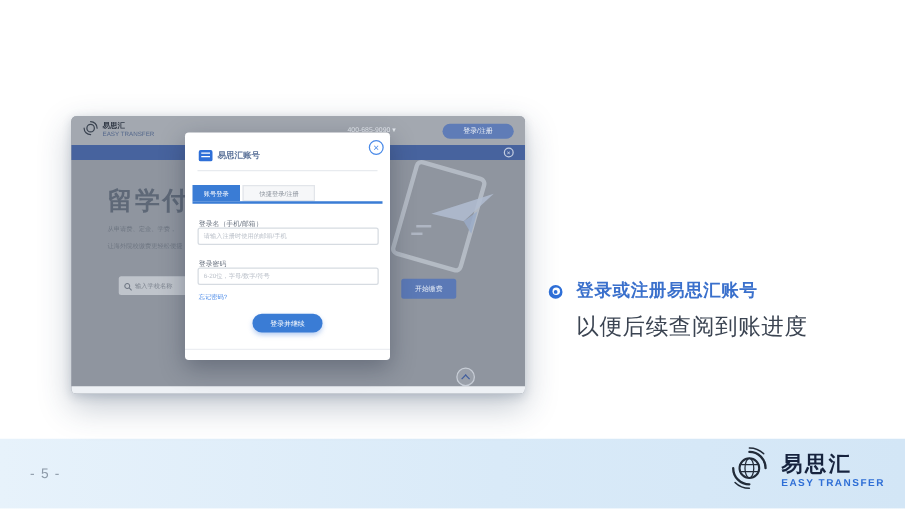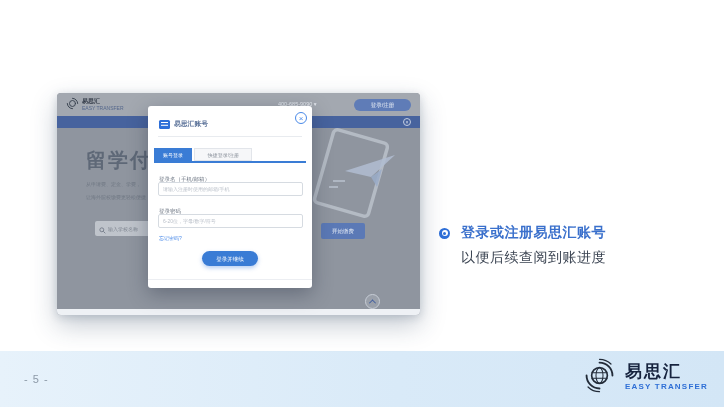--- a/index.html
+++ b/index.html
@@ -16,21 +16,21 @@
   .brand-cn { font-size:17px; font-weight:bold; color:#16233e; letter-spacing:2px; }
   .brand-en { font-size:8px; font-weight:bold; color:#2f6fd6; letter-spacing:1.2px; margin-top:2px; }
 
   
   .annotation { position:absolute; left:439px; top:185px;margin-top:39px; }
   .ann-row { display:flex; align-items:center; gap:11px; }
   .bullet { width:11px; height:11px; border-radius:50%; background:#2e6fd8; display:flex; align-items:center; justify-content:center; flex:none; }
   .bullet-ring { width:6px; height:6px; border-radius:50%; background:#fff; display:flex; align-items:center; justify-content:center; }
   .bullet-dot { width:3px; height:3px; border-radius:50%; background:#2e6fd8; }
   .ann-title { font-size:14px; font-weight:bold; color:#3a70cc; letter-spacing:.5px; }
-  .ann-subtitle { margin-left:22px; margin-top:7px; font-size:14px; color:#3b4452; letter-spacing:.5px; }
+  .ann-subtitle { margin-left:22px; margin-top:7px; font-size:18px; color:#3b4452; letter-spacing:.5px; }
 
   
   .shot { position:absolute; left:57px; top:93px; width:363px; height:222px; background:#8f959f;
     border-radius:4px; overflow:hidden;
     box-shadow:0 10px 26px rgba(40,60,90,.28), 0 2px 8px rgba(40,60,90,.18); }
   .shot-header { position:absolute; top:0; left:0; right:0; height:23px; background:#a3a8b0;
     display:flex; align-items:center; padding:0 9px; }
   .shot-logo { display:flex; align-items:center; gap:3px; }
   .shot-logo-text { display:flex; flex-direction:column; line-height:1; }
   .shot-header-right { margin-left:auto; display:flex; align-items:center; gap:6px; }

